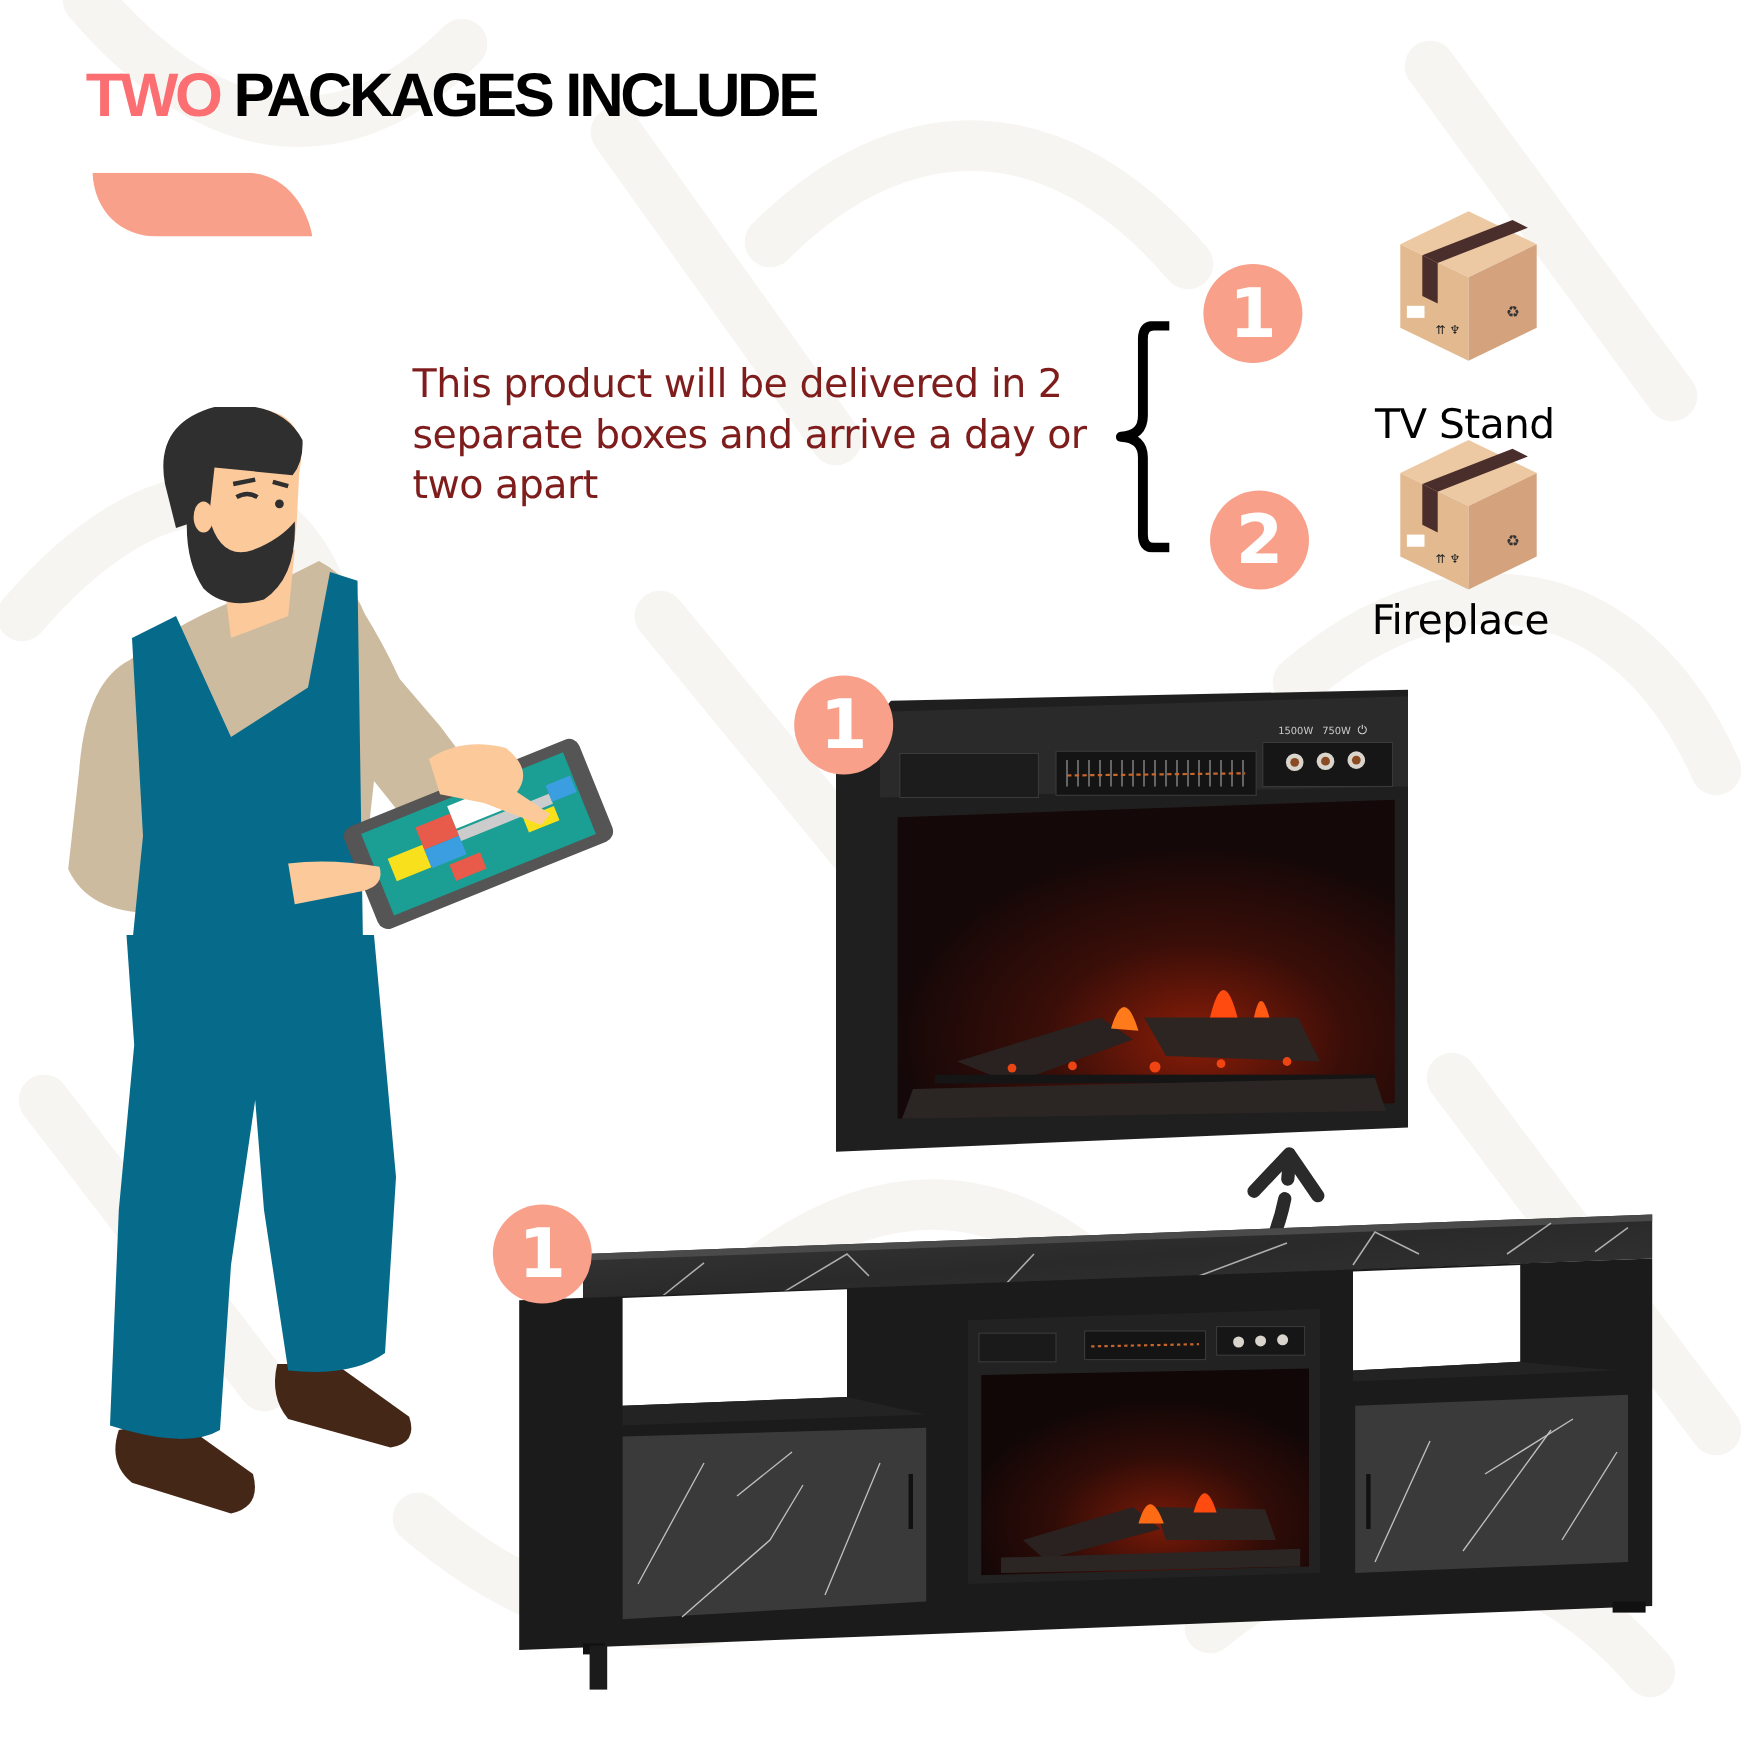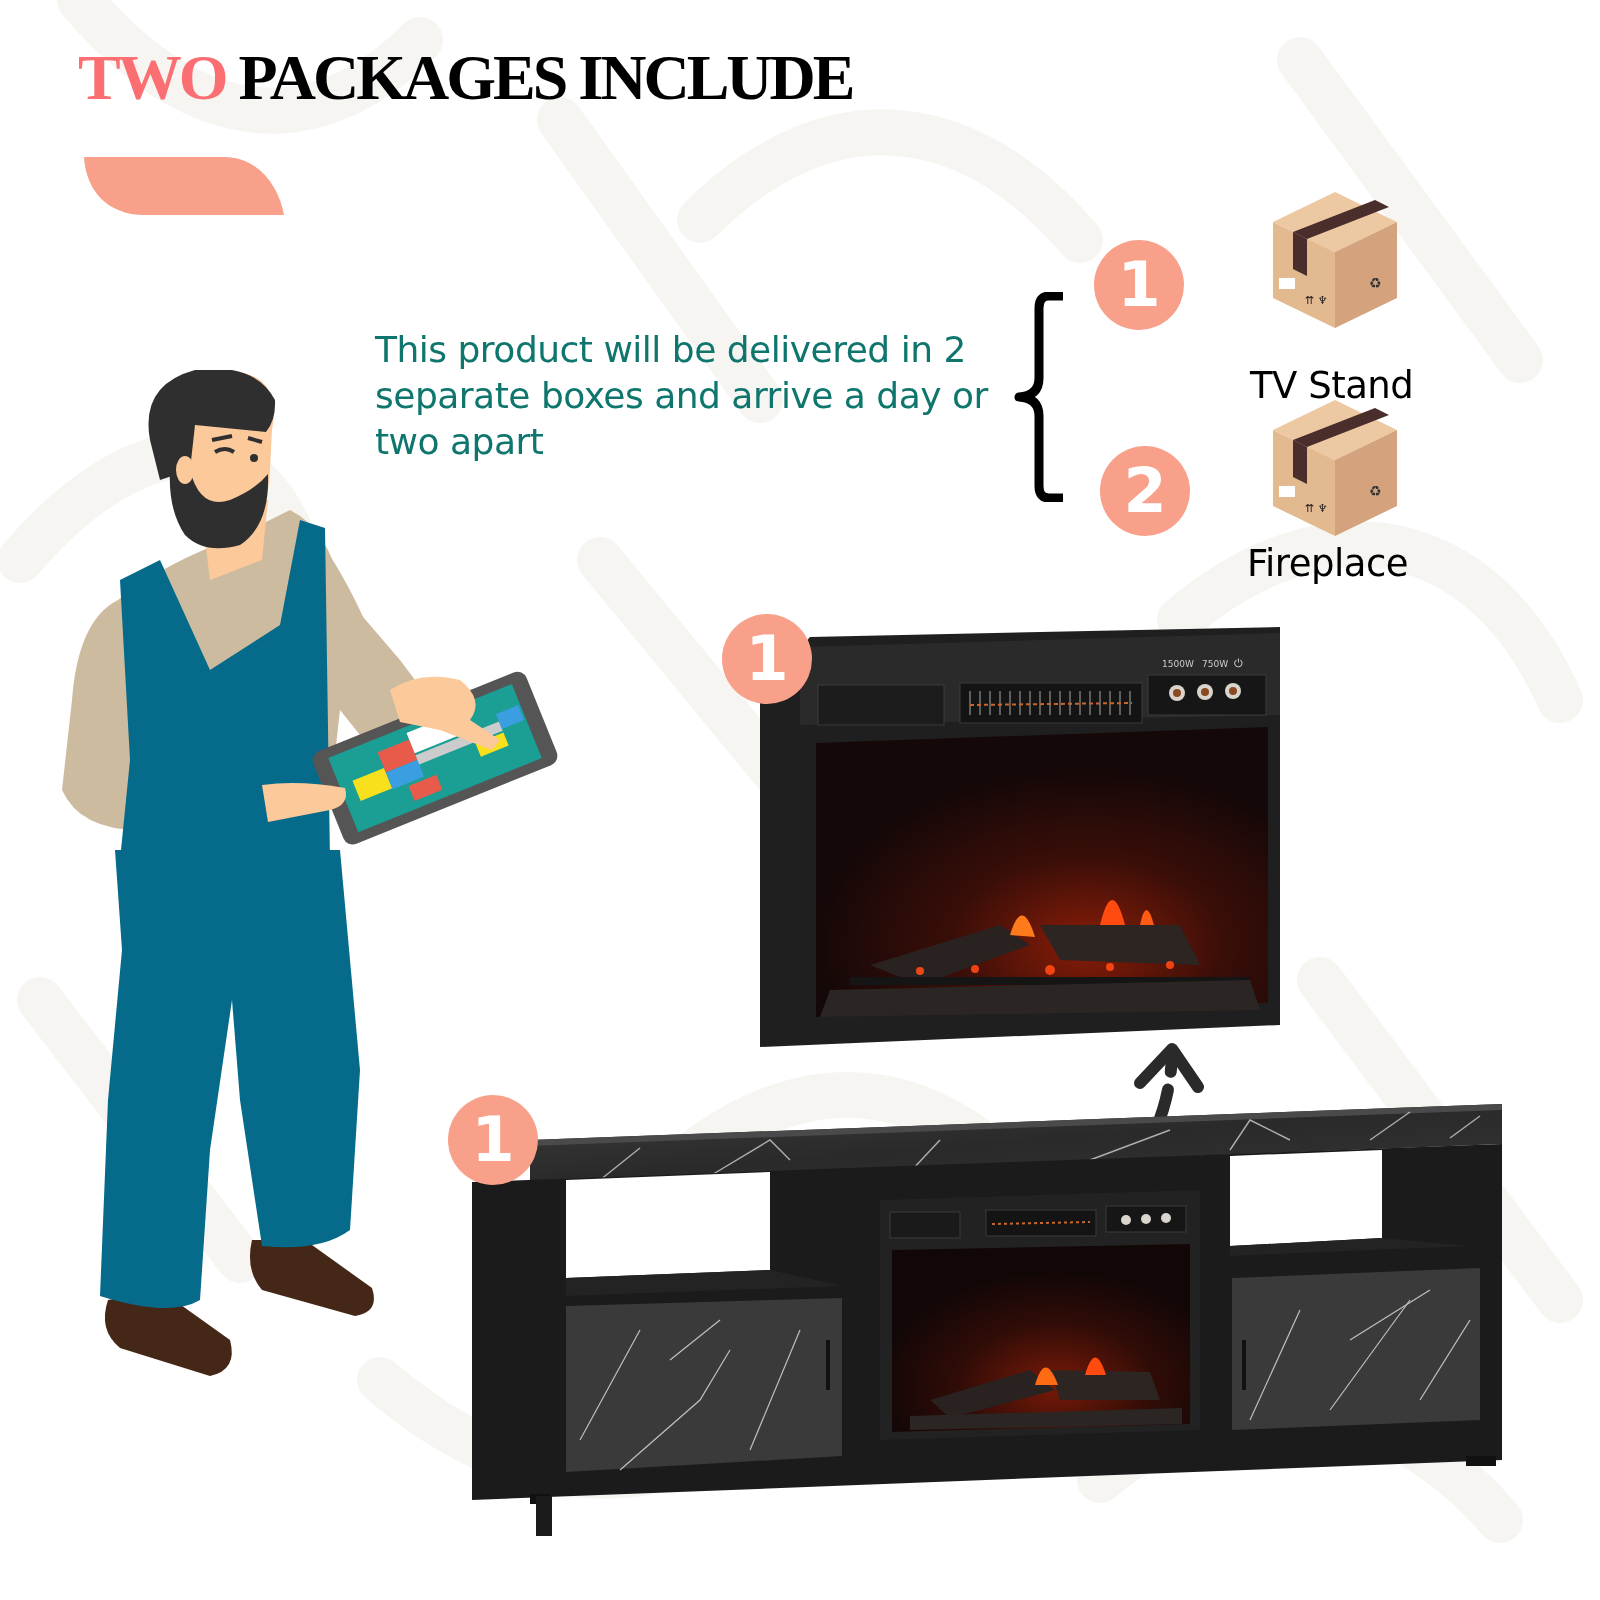--- a/index.html
+++ b/index.html
@@ -1,27 +1,27 @@
 <!DOCTYPE html>
 <html><head>
 <meta charset="utf-8">
 <style>
   * { box-sizing: border-box; margin: 0; padding: 0; }
   html, body { width: 1600px; height: 1600px; background: #ffffff; overflow: hidden; }
   body { position: relative; font-family: "Liberation Sans", "DejaVu Sans", sans-serif; }
 
   .watermark { position: absolute; inset: 0; pointer-events: none; }
 
-  .title { position: absolute; left: 78px; top: 46px; font-family: Liberation Serif, serif; font-weight: bold; font-size: 64px; letter-spacing: -3px; line-height: 1; white-space: nowrap; }
+  .title { position: absolute; left: 78px; top: 58px; font-family: Liberation Sans, sans-serif; font-weight: bold; font-size: 56px; letter-spacing: -3px; line-height: 1; white-space: nowrap; }
   .title .accent { color: #fb6f73; }
   .title .rest { color: #000000; }
 
   .swoosh { position: absolute; left: 84px; top: 157px; width: 200px; height: 58px; }
 
-  .desc { position: absolute; left: 375px; top: 327px; width: 640px; font-family: "DejaVu Sans", sans-serif; font-size: 36px; line-height: 46px; color: #0f766e; letter-spacing: -0.5px; }
+  .desc { position: absolute; left: 375px; top: 327px; width: 640px; font-family: "DejaVu Sans", sans-serif; font-size: 36px; line-height: 46px; color: #7f1d1d; letter-spacing: -0.5px; }
 
   .brace { position: absolute; left: 1005px; top: 292px; width: 72px; height: 210px; }
 
   .badge { position: absolute; width: 90px; height: 90px; border-radius: 50%; background: #f8a08a; color: #fff; font-family: "DejaVu Sans", sans-serif; font-weight: bold; font-size: 62px; display: flex; align-items: center; justify-content: center; line-height: 1; }
 
   .box { position: absolute; width: 140px; height: 140px; }
   .pkg-label { position: absolute; font-family: "DejaVu Sans", sans-serif; font-size: 37px; color: #000; white-space: nowrap; letter-spacing: -0.5px; margin-top: 38px; }
 
   .person { position: absolute; left: 55px; top: 370px; width: 510px; height: 1230px; }
   .product { position: absolute; }

